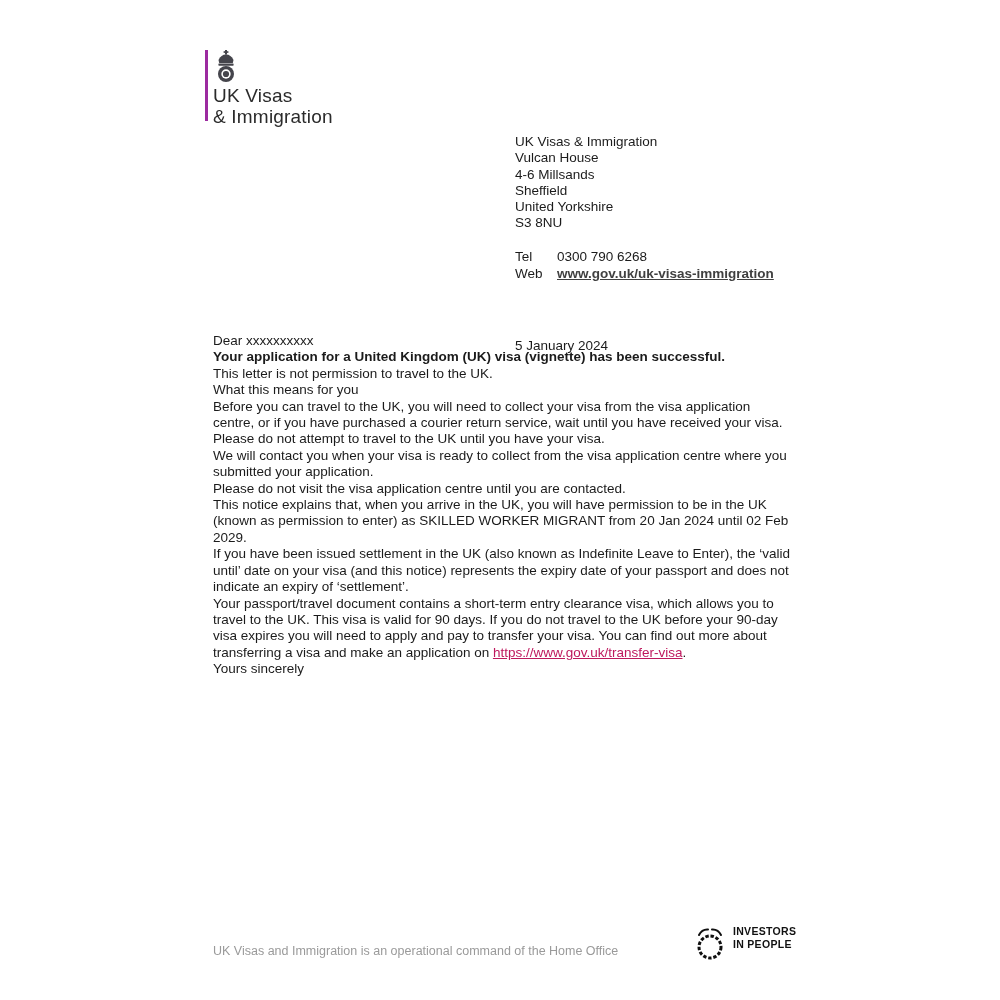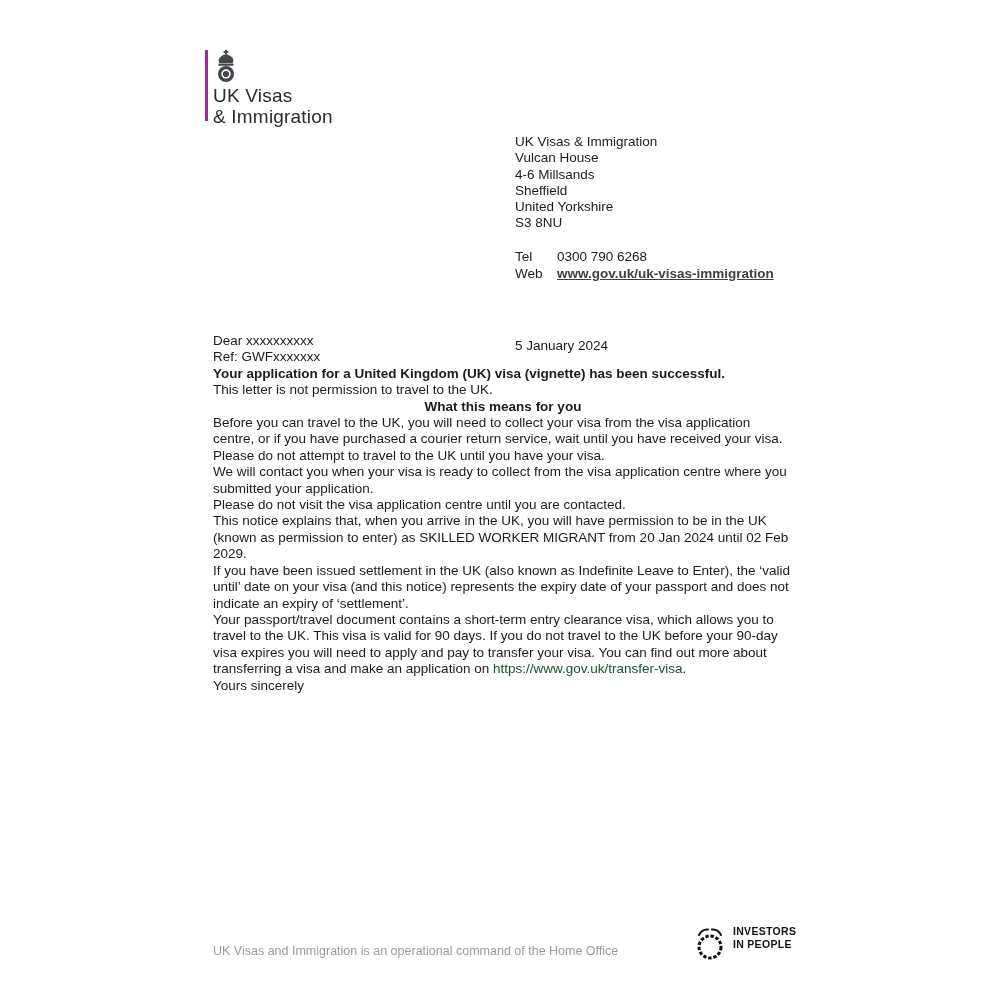--- a/index.html
+++ b/index.html
@@ -32,25 +32,25 @@
   .date-line { position: absolute; left: 515px; top: 298px; font-size: 13.5px; margin-top: 40px; }
 
   
   .body-col {
     position: absolute; left: 213px; top: 333px; width: 580px;
     font-size: 13.5px; line-height: 16.4px;
   }
   .body-col p { margin: 0; }
   .subject { font-weight: bold; margin-top: 13px; }
   .intro { margin-top: 17px; }
-  .section-heading { font-weight: bold; margin-top: 16px; text-align: center; }
+  .section-heading { font-weight: normal; margin-top: 16px; }
   .para { margin-top: 16px; }
   .para-first { margin-top: 0; }
   .closing { margin-top: 30px; }
-  .text-link { color: #14532d; cursor: pointer; }
+  .text-link { color: #be185d; text-decoration: underline; cursor: pointer; }
 
   
   .footer-text { position: absolute; left: 213px; top: 944px; font-size: 12.5px; color: #9A9A9A; }
   .iip { position: absolute; left: 692px; top: 925px; display: flex; align-items: flex-start; }
   .iip-text {
     font-size: 10.5px; font-weight: bold; line-height: 12.5px;
     color: #111111; letter-spacing: 0.3px; margin-left: 5px; white-space: nowrap;
   }
 </style>
 </head>
@@ -96,21 +96,20 @@
     <div class="contact-row">
       <span class="contact-label">Web</span>
       <a class="web-link">www.gov.uk/uk-visas-immigration</a>
     </div>
   </div>
 
   <div class="date-line">5 January 2024</div>
 
   <div class="body-col">
     <p>Dear xxxxxxxxxx</p>
-    <p>Ref: GWFxxxxxxx</p>
 
     <p class="subject">Your application for a United Kingdom (UK) visa (vignette) has been successful.</p>
 
     <p class="intro">This letter is not permission to travel to the UK.</p>
 
     <p class="section-heading">What this means for you</p>
     <p class="para para-first">Before you can travel to the UK, you will need to collect your visa from the visa application centre, or if you have purchased a courier return service, wait until you have received your visa. Please do not attempt to travel to the UK until you have your visa.</p>
 
     <p class="para">We will contact you when your visa is ready to collect from the visa application centre where you submitted your application.</p>
 

